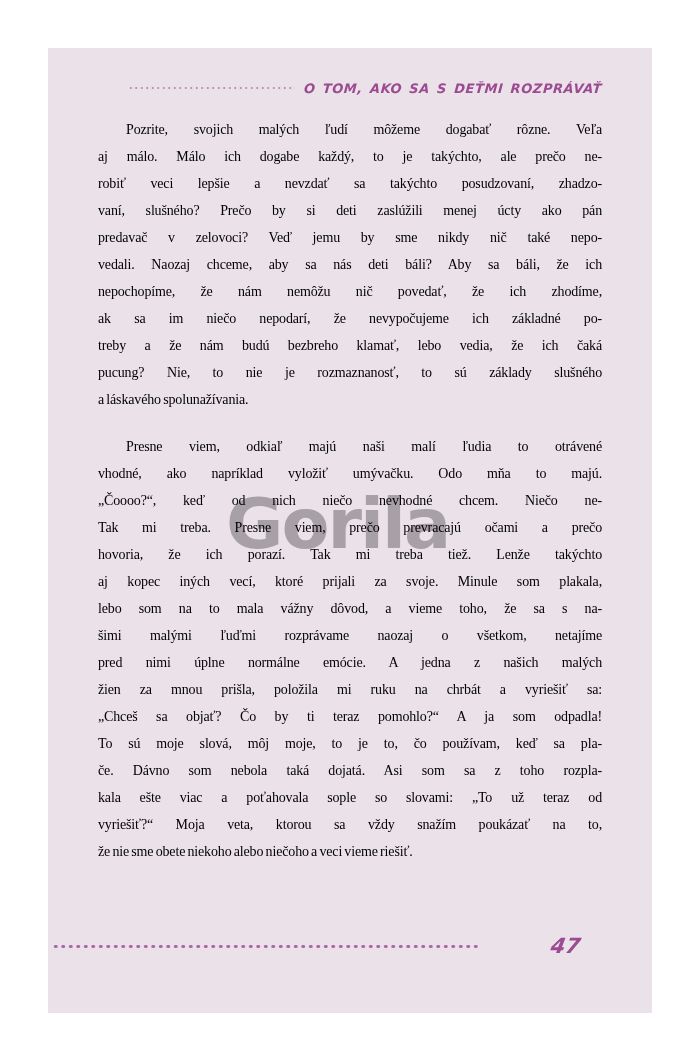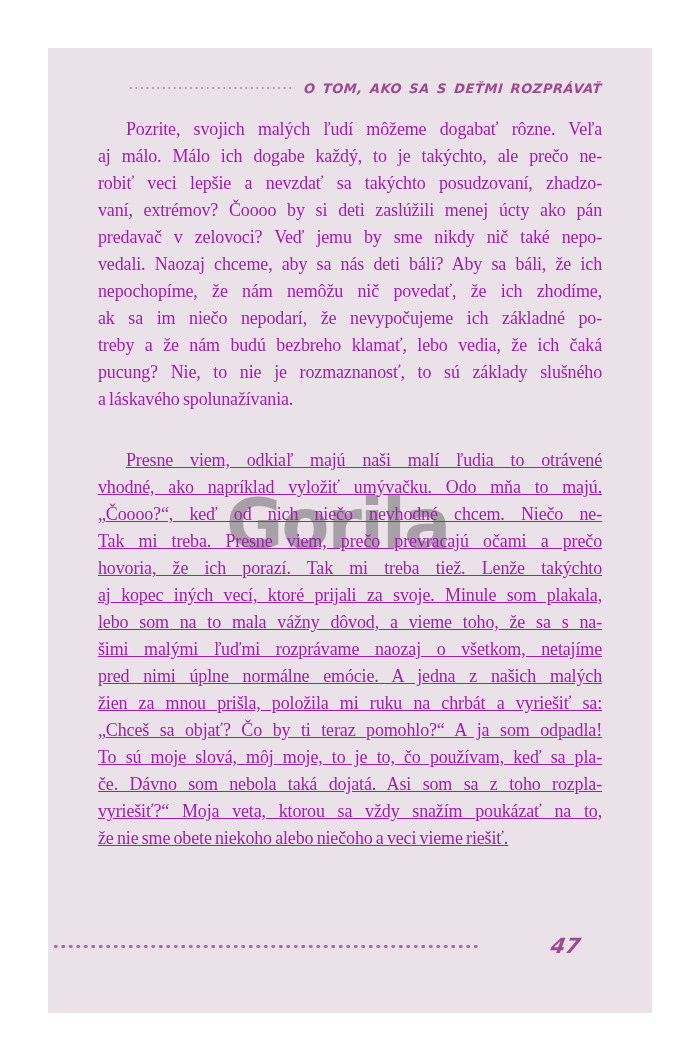--- a/index.html
+++ b/index.html
@@ -64,27 +64,27 @@
     user-select: none;
   }
 
   
   .body-text {
     position: absolute;
     left: 50px; top: 68px;
     width: 504px;
     z-index: 2;
     font-family: "Liberation Serif", serif;
-    font-size: 18px;
+    font-size: 14px;
     line-height: 27px;
     letter-spacing: -0.15px;
     word-spacing: -1.1px;
-    color: #a21caf;
+    color: #000000;
   }
-  .para + .para { margin-top: 34px; text-decoration: underline; }
+  .para + .para { margin-top: 20px; }
   .line {
     text-align: justify;
     text-align-last: justify;
     overflow: hidden;
     max-height: 27px;
   }
   .line.first { text-indent: 28px; }
   .line.last  { text-align-last: left; }
 
   
@@ -120,21 +120,21 @@
       <span class="header-title">O TOM, AKO SA S DEŤMI ROZPRÁVAŤ</span>
     </div>
 
     <div class="watermark">Gorila</div>
 
     <div class="body-text" id="body-text">
         <div class="para">
           <div class="line first">Pozrite, svojich malých ľudí môžeme dogabať rôzne. Veľa</div>
           <div class="line">aj málo. Málo ich dogabe každý, to je takýchto, ale prečo ne-</div>
           <div class="line">robiť veci lepšie a nevzdať sa takýchto posudzovaní, zhadzo-</div>
-          <div class="line">vaní, extrémov? Čoooo by si deti zaslúžili menej úcty ako pán</div>
+          <div class="line">vaní, slušného? Prečo by si deti zaslúžili menej úcty ako pán</div>
           <div class="line">predavač v zelovoci? Veď jemu by sme nikdy nič také nepo-</div>
           <div class="line">vedali. Naozaj chceme, aby sa nás deti báli? Aby sa báli, že ich</div>
           <div class="line">nepochopíme, že nám nemôžu nič povedať, že ich zhodíme,</div>
           <div class="line">ak sa im niečo nepodarí, že nevypočujeme ich základné po-</div>
           <div class="line">treby a že nám budú bezbreho klamať, lebo vedia, že ich čaká</div>
           <div class="line">pucung? Nie, to nie je rozmaznanosť, to sú základy slušného</div>
           <div class="line last">a láskavého spolunažívania.</div>
         </div>
         <div class="para">
           <div class="line first">Presne viem, odkiaľ majú naši malí ľudia to otrávené</div>
@@ -143,20 +143,21 @@
           <div class="line">Tak mi treba. Presne viem, prečo prevracajú očami a prečo</div>
           <div class="line">hovoria, že ich porazí. Tak mi treba tiež. Lenže takýchto</div>
           <div class="line">aj kopec iných vecí, ktoré prijali za svoje. Minule som plakala,</div>
           <div class="line">lebo som na to mala vážny dôvod, a vieme toho, že sa s na-</div>
           <div class="line">šimi malými ľuďmi rozprávame naozaj o všetkom, netajíme</div>
           <div class="line">pred nimi úplne normálne emócie. A jedna z našich malých</div>
           <div class="line">žien za mnou prišla, položila mi ruku na chrbát a vyriešiť sa:</div>
           <div class="line">„Chceš sa objať? Čo by ti teraz pomohlo?“ A ja som odpadla!</div>
           <div class="line">To sú moje slová, môj moje, to je to, čo používam, keď sa pla-</div>
           <div class="line">če. Dávno som nebola taká dojatá. Asi som sa z toho rozpla-</div>
+          <div class="line">kala ešte viac a poťahovala sople so slovami: „To už teraz od</div>
           <div class="line">vyriešiť?“ Moja veta, ktorou sa vždy snažím poukázať na to,</div>
           <div class="line last">že nie sme obete niekoho alebo niečoho a veci vieme riešiť.</div>
         </div>
       </div>
 
     <div class="footer">
       <span class="dots footer-dots"></span>
       <span class="page-number">47</span>
     </div>
 

